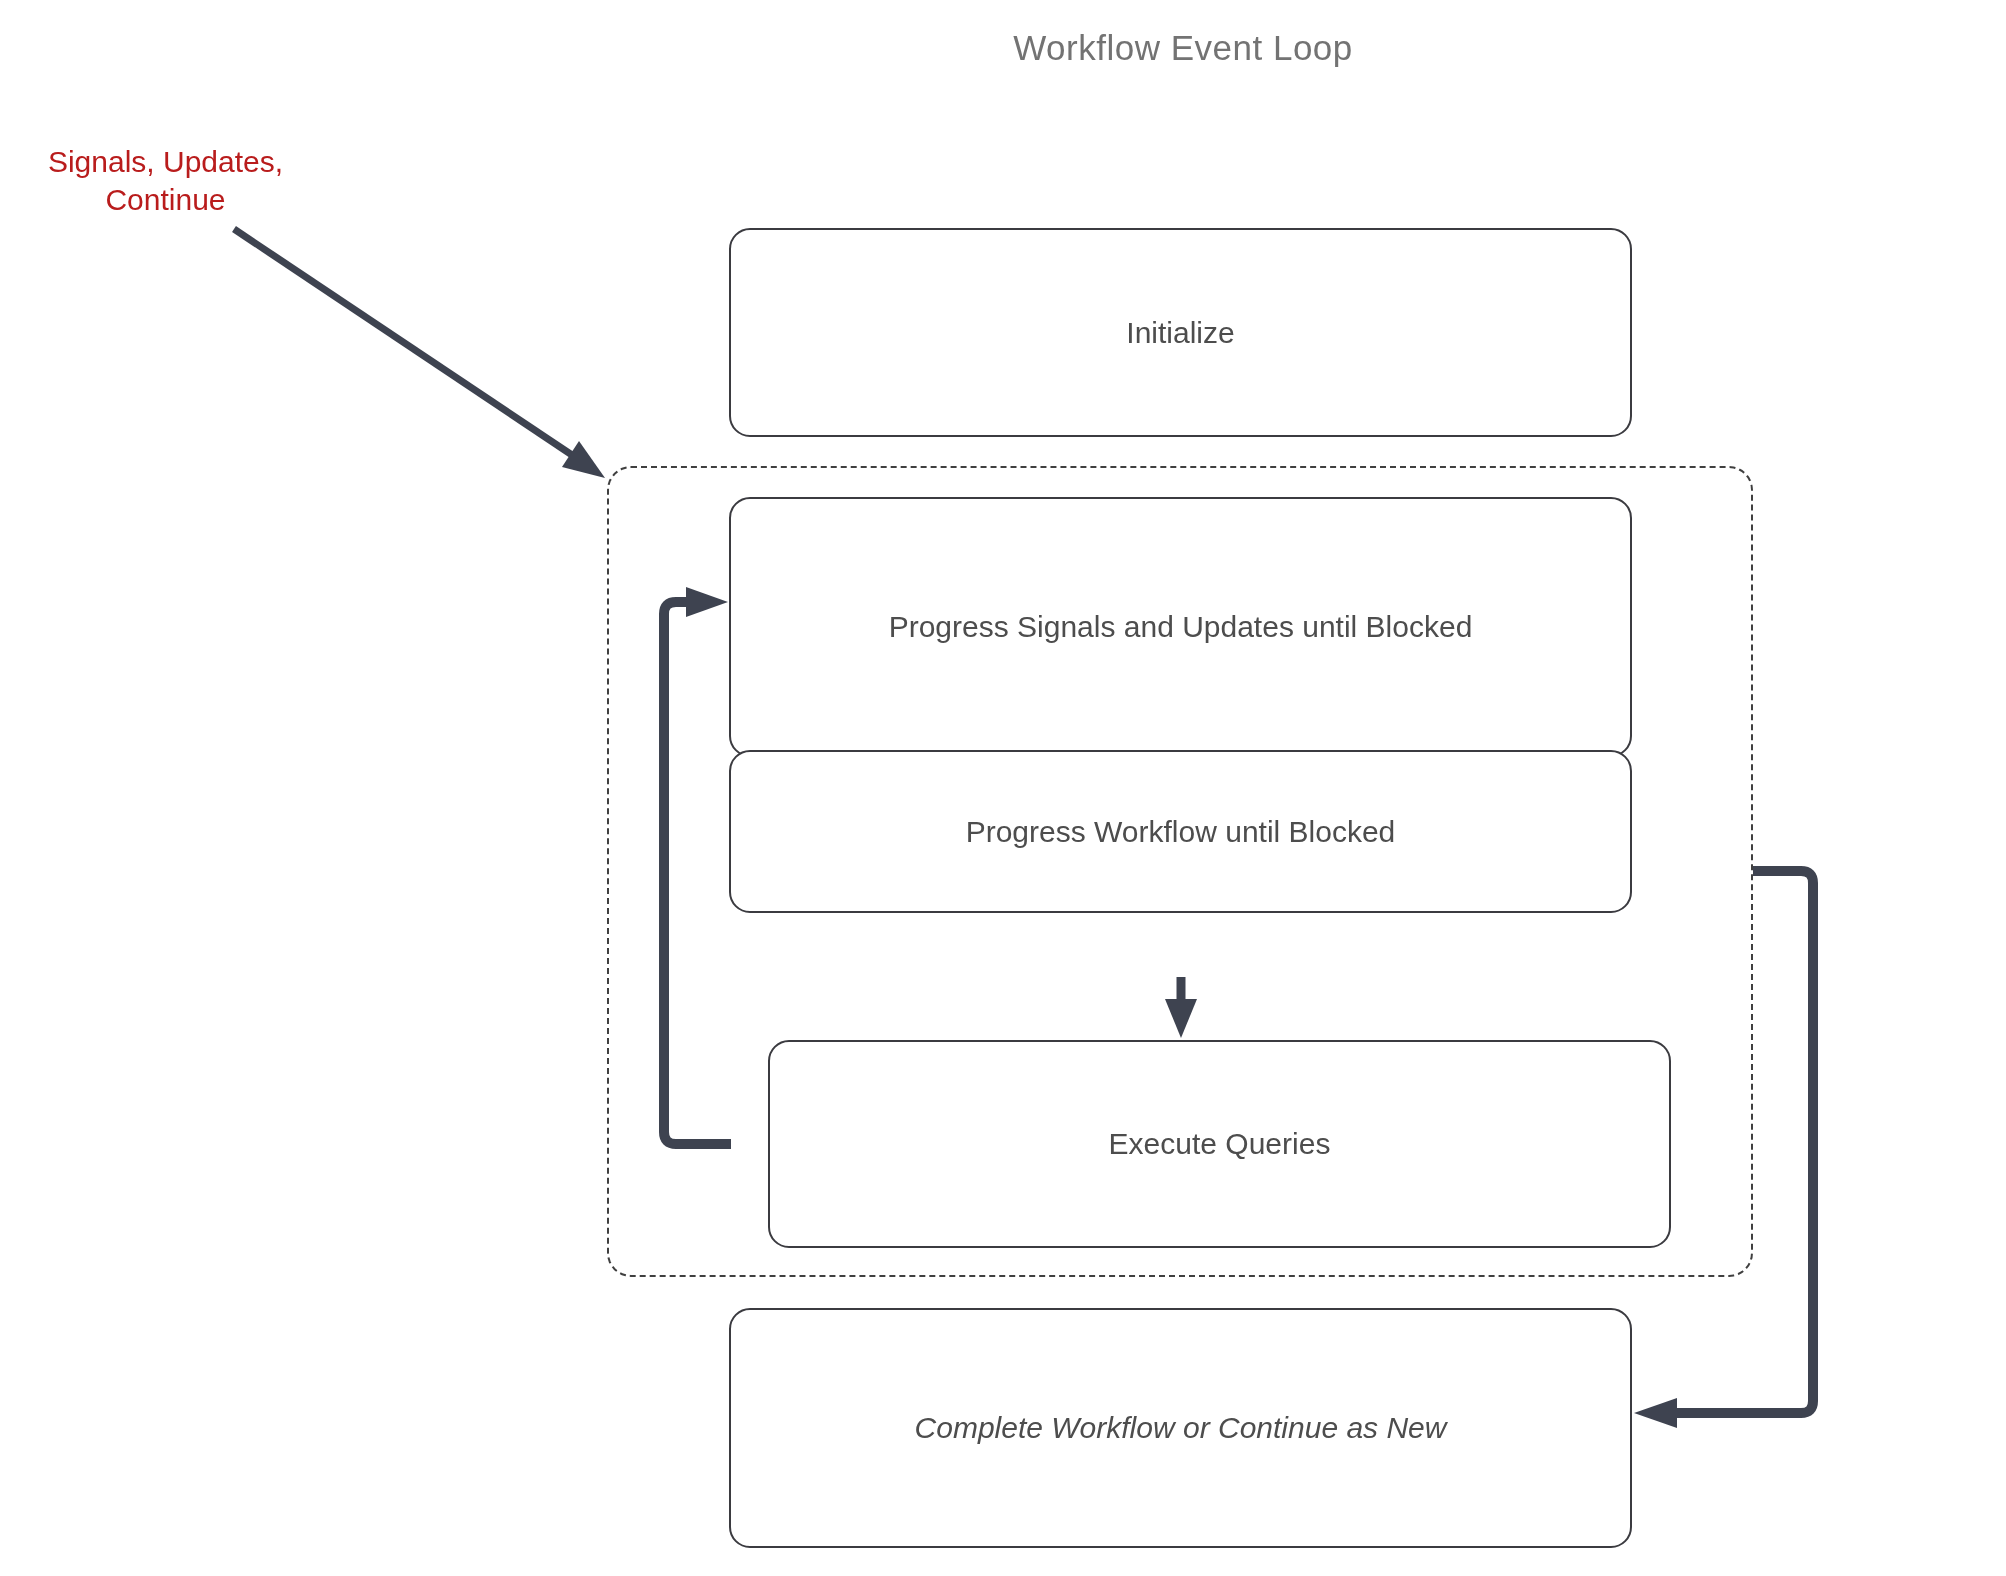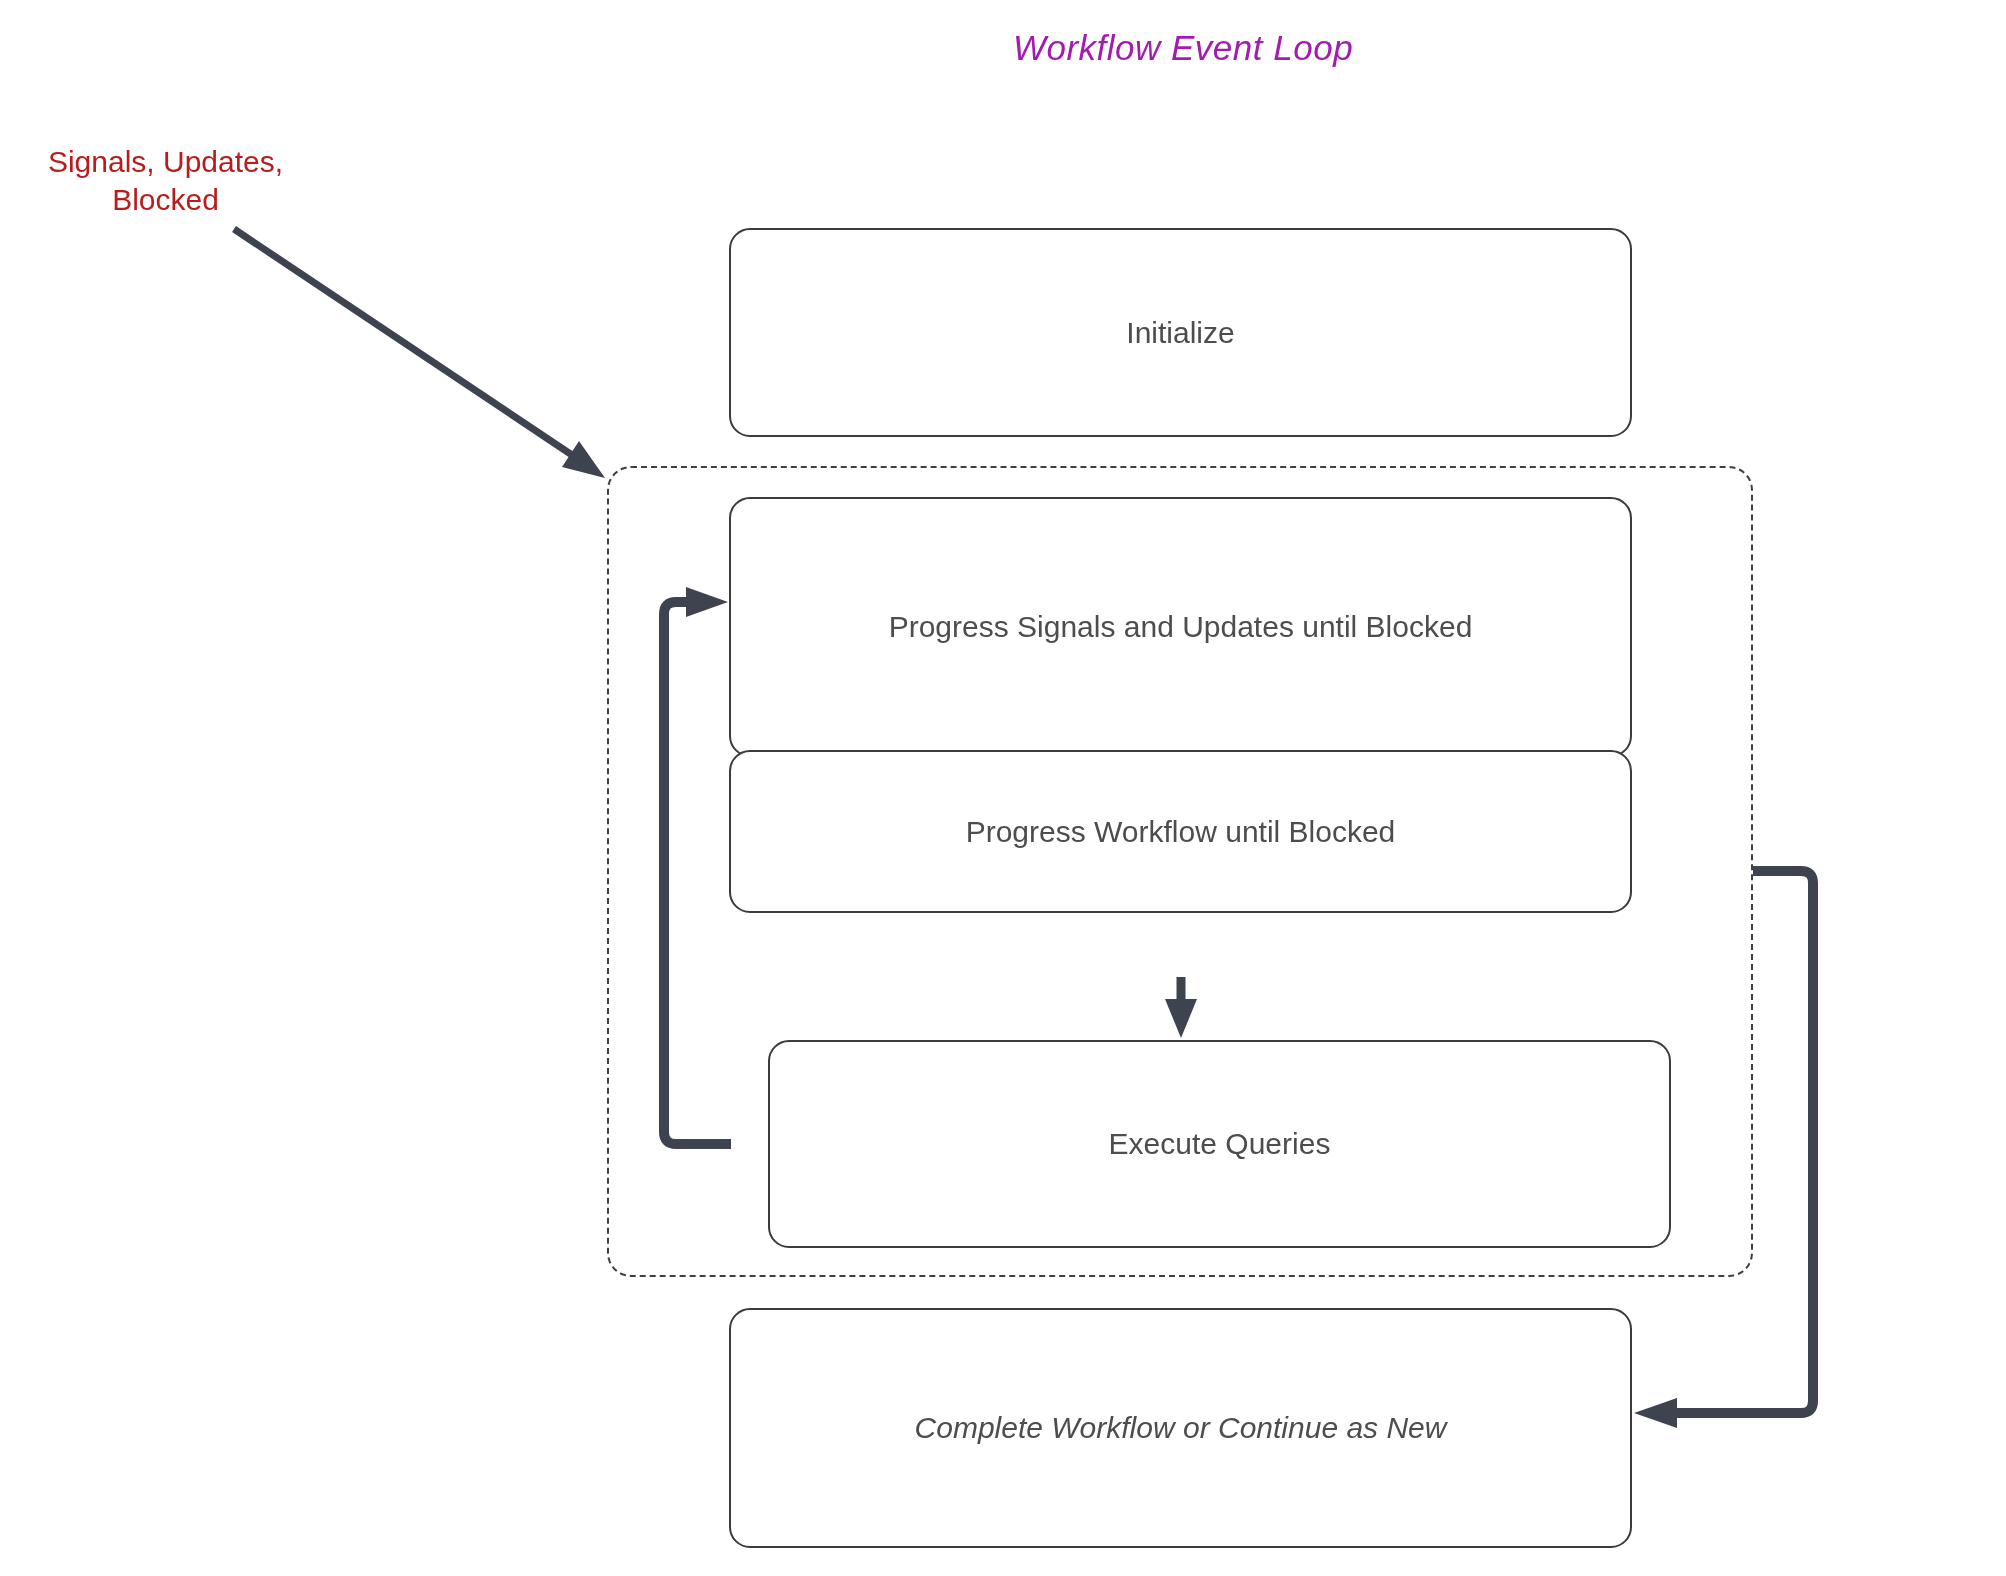--- a/index.html
+++ b/index.html
@@ -14,21 +14,21 @@
     position:relative;
     width:2006px;height:1576px;
     background:var(--bg);
     font-family:"Liberation Sans", sans-serif;
     color:var(--text);
     overflow:hidden;
   }
   .connector-layer{position:absolute;left:0;top:0;width:2006px;height:1576px;}
   .diagram-title{
     position:absolute;left:733px;top:28px;width:900px;
-    text-align:center;font-size:35px;font-style:italic;color:#a21caf;
+    text-align:center;font-size:35px;color:#737373;
     letter-spacing:.5px;
   }
   .input-label{
     position:absolute;left:23px;top:143px;width:285px;
     text-align:center;font-size:30px;line-height:38px;color:#b91c1c;
   }
   .input-label span{display:block;}
   .node{
     position:absolute;left:729px;width:903px;
     border:2px solid var(--box-border);
@@ -81,21 +81,21 @@
     <g>
       <line class="stroke" x1="1181" y1="977" x2="1181" y2="1000" stroke-width="9"></line>
       <polygon class="fill" points="1181,1038 1165,999 1197,999"></polygon>
     </g>
   </svg>
 
   <div class="diagram-title">Workflow Event Loop</div>
 
   <div class="input-label">
     <span>Signals, Updates,</span>
-    <span>Blocked</span>
+    <span>Continue</span>
   </div>
 
   <div class="event-loop-container"></div>
 
   <div class="node node-initialize">
     <span>Initialize</span>
   </div>
 
   <div class="node node-progress-signals">
     <span>Progress Signals and Updates until Blocked</span>

